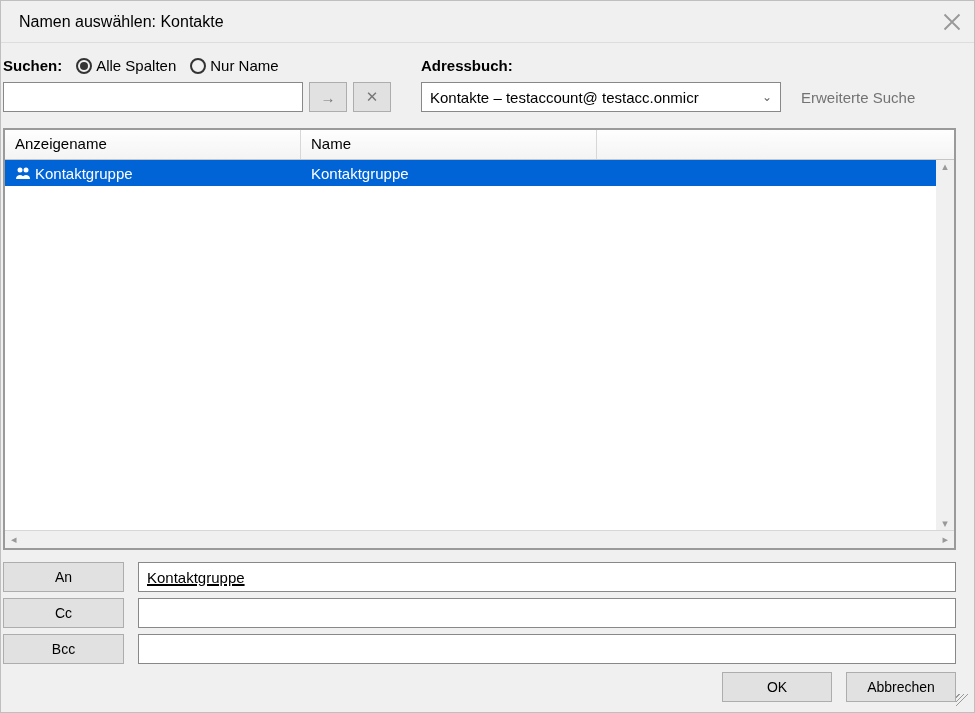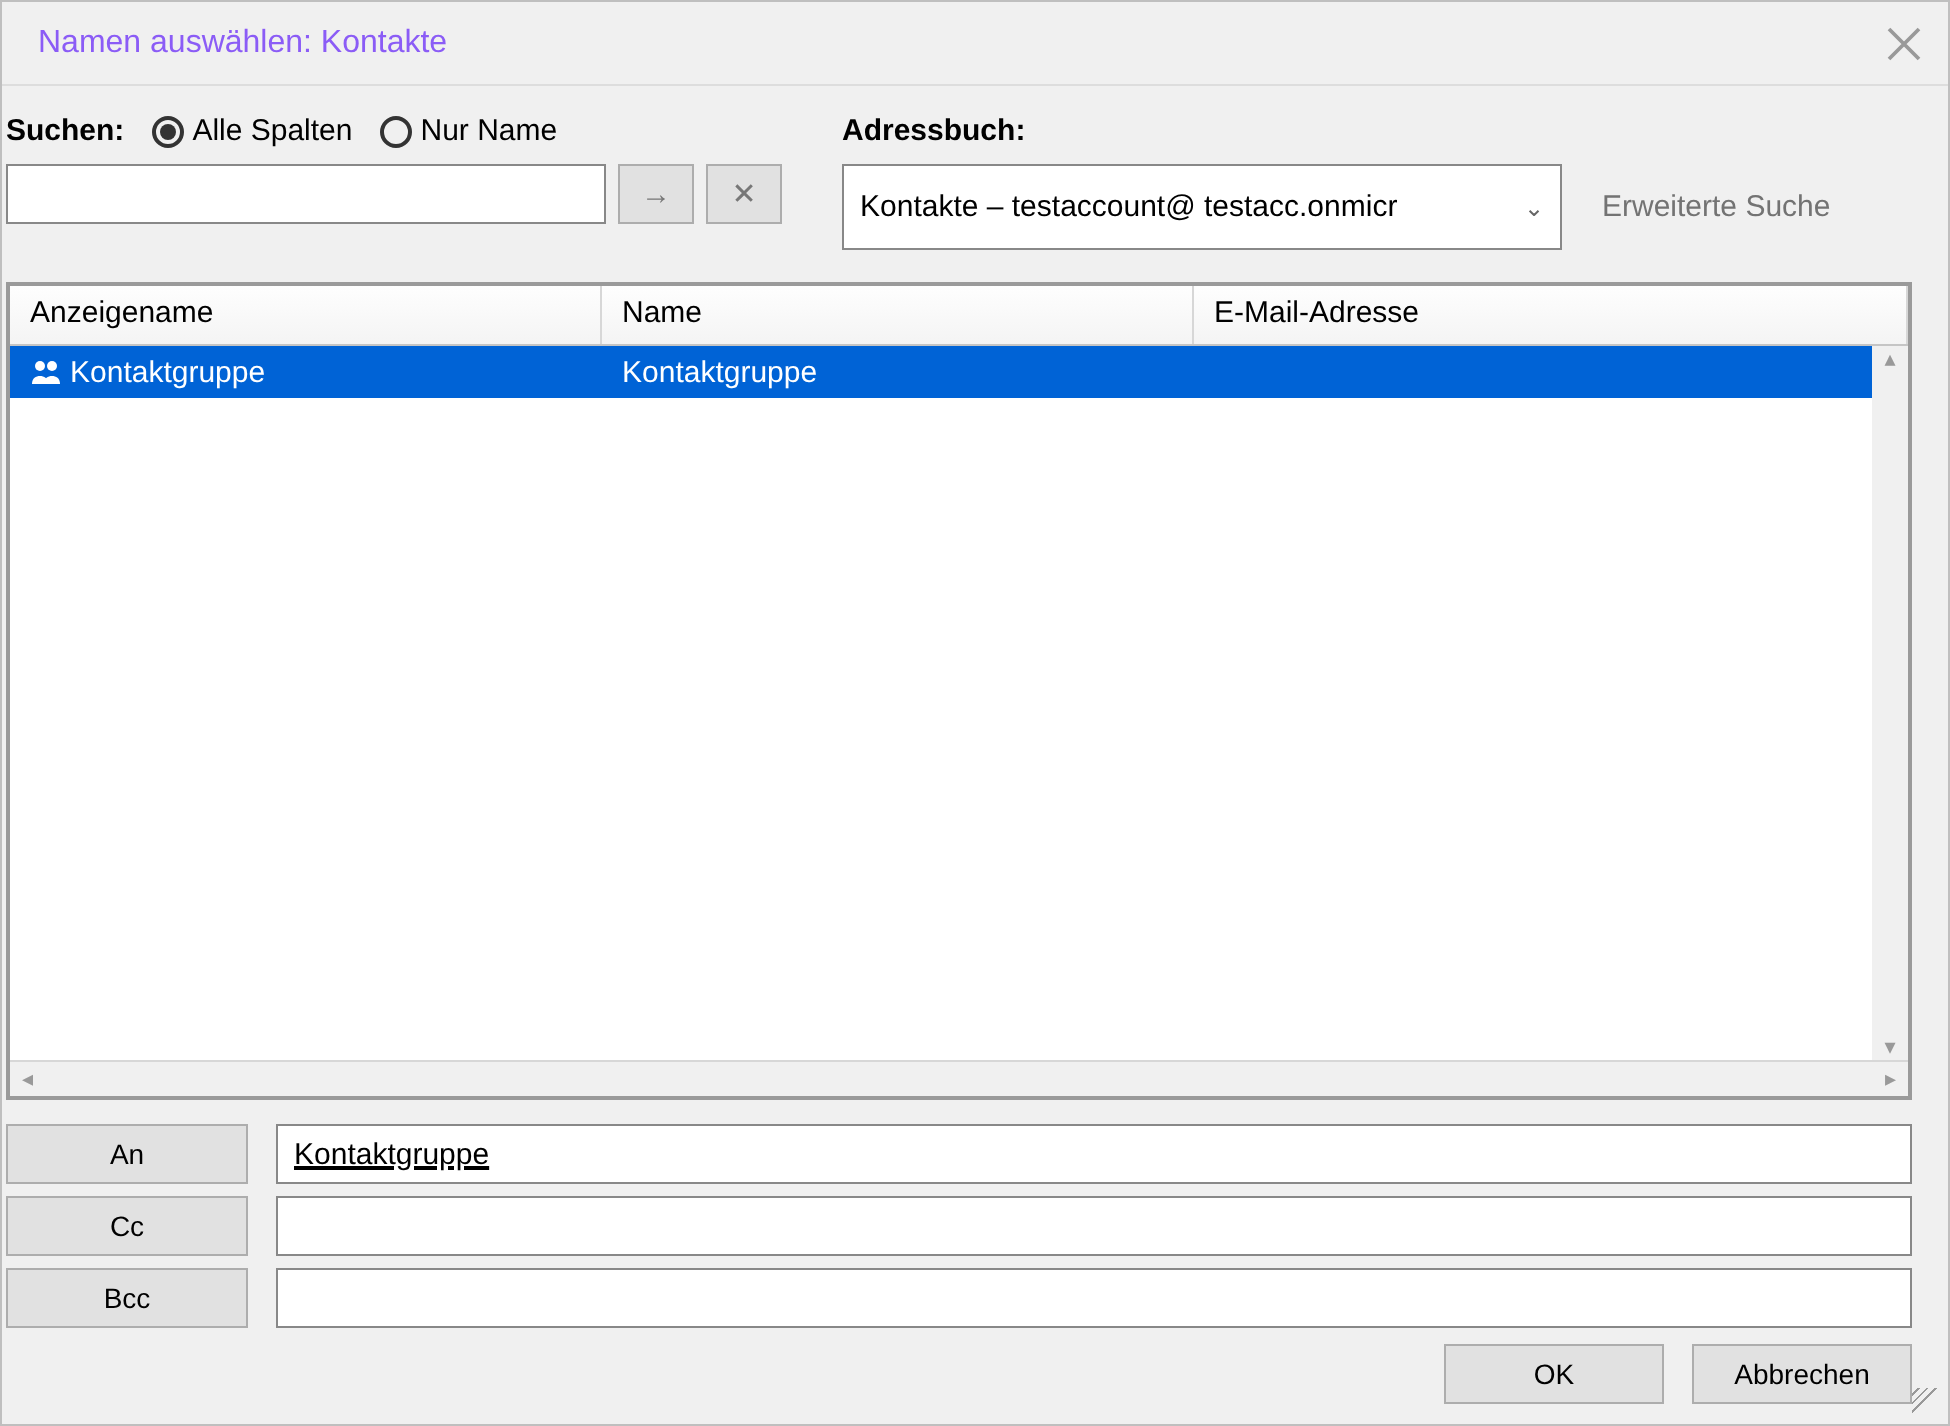--- a/index.html
+++ b/index.html
@@ -10,42 +10,42 @@
   border: 1px solid #bfbfbf;
   display: flex; flex-direction: column;
   position: relative;
 }
 .titlebar {
   height: 42px;
   display: flex; align-items: center; justify-content: space-between;
   padding: 0 12px 0 18px;
   border-bottom: 1px solid #ddd;
 }
-.titlebar .title { font-size: 16px; color: #8b5cf6; }
+.titlebar .title { font-size: 16px; color: #000000; }
 .titlebar .close { width: 20px; height: 20px; display:flex; align-items:center; justify-content:center; color:#999; cursor:pointer; font-size:18px; }
 .content { padding: 14px 18px 10px 2px; flex: 1; display:flex; flex-direction:column; }
 .toprow { display:flex; align-items:flex-start; gap: 30px; }
 .search-block { display:flex; flex-direction:column; }
 .search-head { display:flex; align-items:center; gap:14px; font-size:15px; font-weight:600; }
 .radio { display:flex; align-items:center; gap:4px; font-weight:400; font-size:15px; cursor:pointer; }
 .radio .dot { width:16px; height:16px; border:2px solid #333; border-radius:50%; display:flex; align-items:center; justify-content:center; }
 .radio.selected .dot::after { content:""; width:8px; height:8px; background:#333; border-radius:50%; display:block; }
 .search-inputs { display:flex; margin-top:8px; }
 .search-inputs input[type=text] {
   width: 300px; height:30px; border:1px solid #888; background:#fff; padding:0 6px; font-size:14px;
 }
 .sq-btn {
   width:38px; height:30px; border:1px solid #adadad; background:#e1e1e1; margin-left:6px;
   display:flex; align-items:center; justify-content:center; color:#777; font-size:15px; cursor:pointer;
 }
 .addr-block { display:flex; flex-direction:column; }
 .addr-block .lbl { font-size:15px; font-weight:600; }
 .addr-row { display:flex; align-items:center; margin-top:8px; gap:20px; }
 .dropdown {
-  width:360px; height:43px; border:1px solid #888; background:#fff;
+  width:360px; height:30px; border:1px solid #888; background:#fff;
   display:flex; align-items:center; justify-content:space-between; padding:0 8px; font-size:15px;
 }
 .dropdown .chev { color:#666; font-size:12px; }
 .adv-link { color:#737373; font-size:15px; cursor:pointer; white-space:nowrap; }
 .listwrap { margin-top:16px; border:2px solid #9a9a9a; background:#fff; flex:1; display:flex; flex-direction:column; min-height:0; }
 .colheads { display:flex; height:30px; border-bottom:1px solid #c5c5c5; background:linear-gradient(#fefefe,#f4f4f4); }
 .colheads .col { padding:5px 10px; font-size:15px; border-right:1px solid #d7d7d7; }
 .col1 { width:296px; } .col2 { width:296px; } .col3 { flex:1; }
 .listbody { flex:1; position:relative; overflow:hidden; }
 .listrow {
@@ -129,21 +129,20 @@
           </div>
           <span class="adv-link">Erweiterte Suche</span>
         </div>
       </div>
     </div>
 
     <div class="listwrap">
       <div class="colheads">
         <div class="col col2">Anzeigename</div>
         <div class="col col1">Name</div>
-        <div class="col col3">E-Mail-Adresse</div>
       </div>
       <div class="listbody">
         <div class="listrow selected">
           <div class="cell c1">
             <span class="person-icon">
               <svg viewBox="0 0 16 16">
                   <circle cx="5" cy="5" r="2.5" fill="#fff"></circle>
                   <circle cx="11" cy="5" r="2.5" fill="#fff"></circle>
                   <path d="M1 14c0-3 2-4 4-4s4 1 4 4" fill="#fff"></path>
                   <path d="M7 14c0-3 2-4 4-4s4 1 4 4" fill="#fff"></path>

